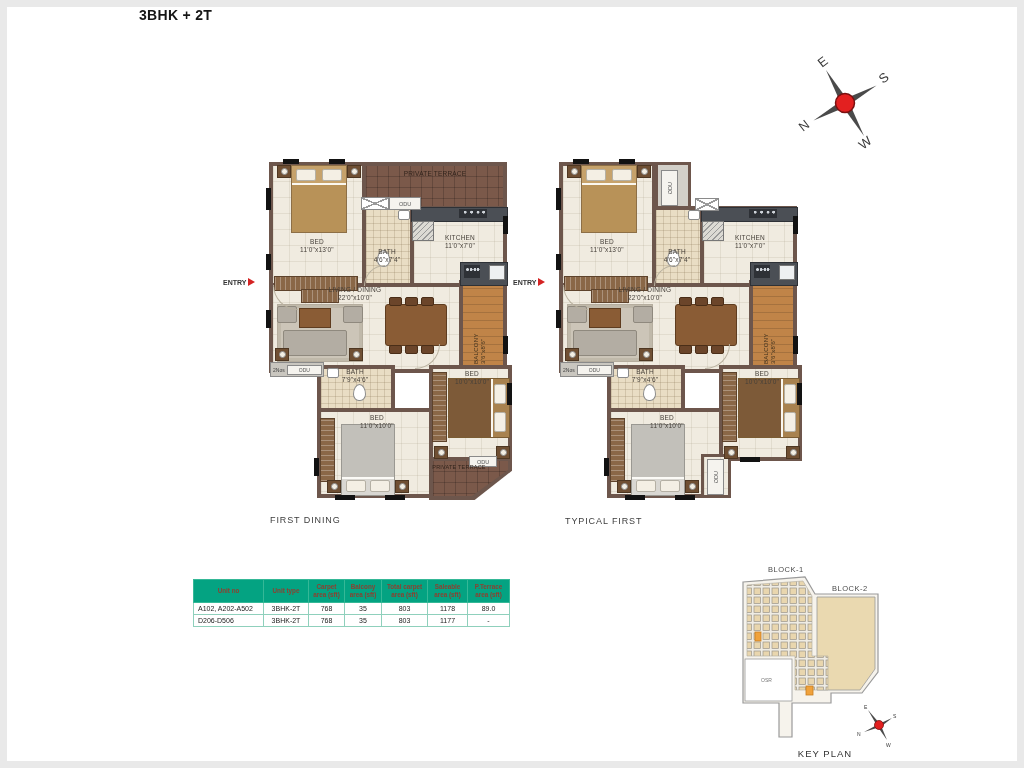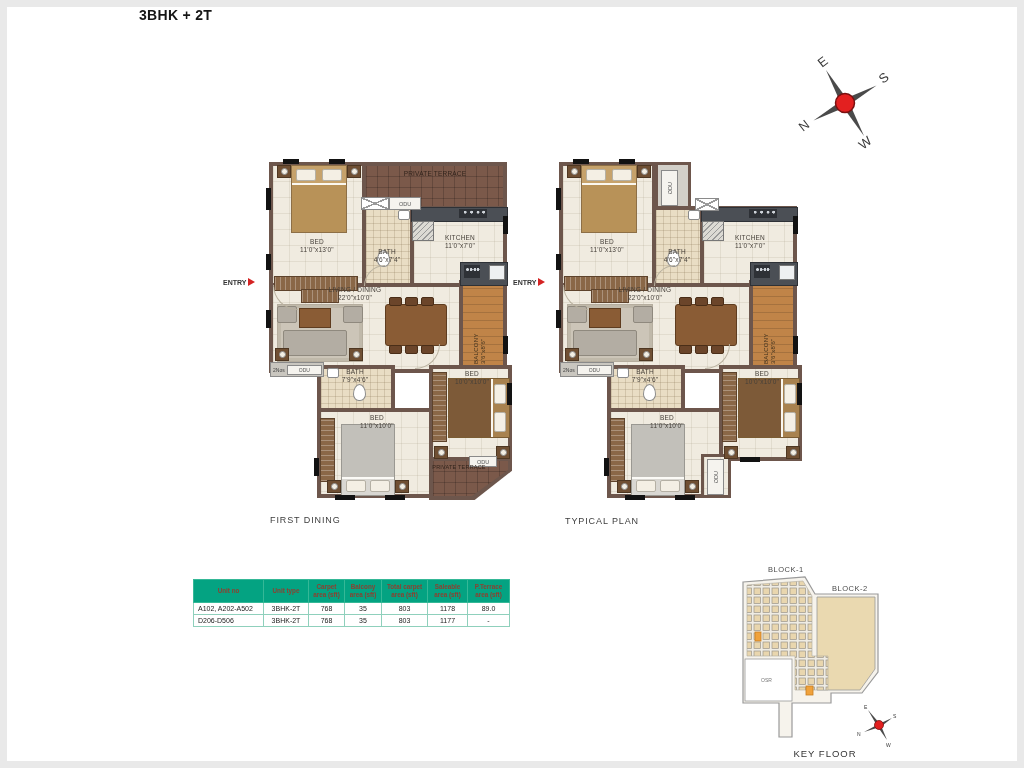--- a/index.html
+++ b/index.html
@@ -398,21 +398,21 @@
       <div>BED</div>
       <div>11'0"x10'0"</div>
     </div>
     <div class="rl" style="left:170px;top:212px;width:74px">
       <div>BED</div>
       <div>10'0"x10'0"</div>
     </div>
   </div>
 
   <div class="floor-cap" style="left:270px;top:515px">FIRST DINING</div>
-  <div class="floor-cap" style="left:565px;top:516px">TYPICAL PLAN</div>
+  <div class="floor-cap" style="left:565px;top:516px">TYPICAL FIRST</div>
 
   <table class="unit-table">
     <colgroup>
         <col style="width:70px">
         <col style="width:45px">
         <col style="width:36px">
         <col style="width:37px">
         <col style="width:46px">
         <col style="width:40px">
         <col style="width:42px">
@@ -471,15 +471,15 @@
       <polygon points="157,158 145.8,166.8 144.2,163.8" fill="#4a4a4a"></polygon>
       <polygon points="152,180 142.5,166.5 145.5,164.5" fill="#4a4a4a"></polygon>
       <polygon points="129,172 144.2,163.8 145.8,166.8" fill="#4a4a4a"></polygon>
       <circle cx="144" cy="165" r="4.5" fill="#e32020" stroke="#7a1010" stroke-width="0.8"></circle>
       <text x="129" y="149" font-size="5" fill="#3a3a3a">E</text>
       <text x="158" y="158" font-size="5" fill="#3a3a3a">S</text>
       <text x="122" y="176" font-size="5" fill="#3a3a3a">N</text>
       <text x="151" y="187" font-size="5" fill="#3a3a3a">W</text>
     </g>
   </svg>
-  <div class="keyplan-cap">KEY FLOOR</div>
+  <div class="keyplan-cap">KEY PLAN</div>
 
 </div>
 
 </body></html>

